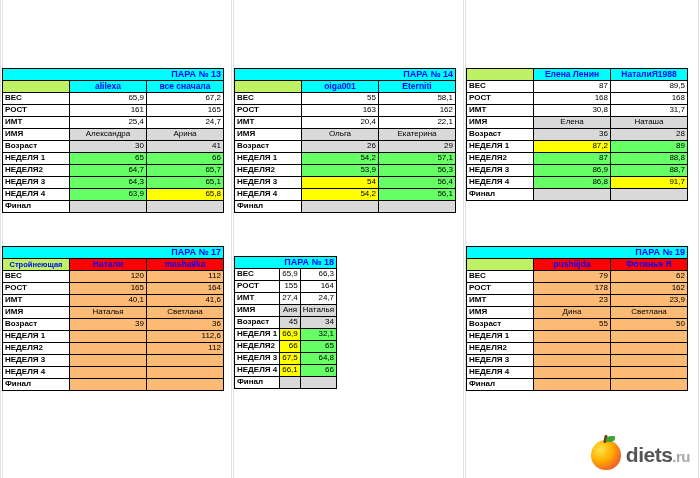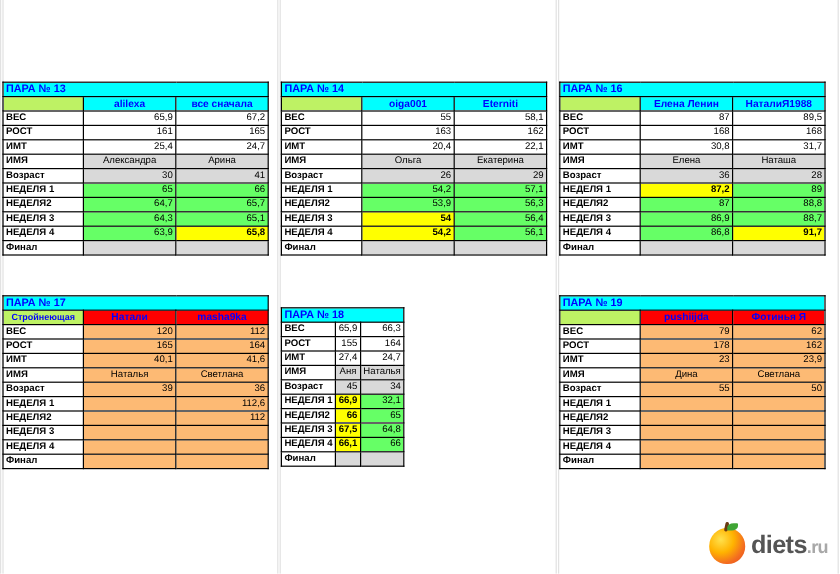--- a/index.html
+++ b/index.html
@@ -28,40 +28,40 @@
     border:1px solid #000000;
     height:11px;
     padding:0 2px;
     overflow:hidden;
     white-space:nowrap;
   }
   .title{
     background:#00ffff;
     color:#0000ff;
     font-weight:bold;
-    text-align:left;
+    text-align:right;
     font-size:9px;
     height:13px;
   }
   .hdr{
     color:#0000ff;
     font-weight:bold;
     text-align:center;
     font-size:8.5px;
     background:#bef264;
   }
   .hdr.cy{background:#00ffff;}
   .hdr.rd{background:#ff0000;color:#0000ff;}
   .lbl{font-weight:bold;text-align:left;background:#ffffff;color:#000000;}
   .num{text-align:right;}
   .ctr{text-align:center;}
   .g{background:#d9d9d9;}
   .white{background:#ffffff;}
   .green{background:#66ff66;}
-  .yellow{background:#ffff00;font-weight:bold;}
+  .yellow{background:#ffff00;}
   .red{background:#fdba74;}
 
   
   .logo{position:absolute;right:10px;bottom:8px;display:flex;align-items:center;z-index:5;}
   .logo .apple{
     width:30px;height:30px;border-radius:50% 50% 48% 48%;
     background:radial-gradient(circle at 32% 32%, #ffe14d 0%, #ffb300 38%, #f36b21 70%, #e14b12 100%);
     position:relative;margin-right:5px;
   }
   .logo .apple:before{
@@ -216,23 +216,20 @@
             <td class="num g"></td>
             <td class="num g"></td>
           </tr>
     </tbody>
       </table>
   </div>
 
   <div class="card" style="left:466px;top:68px;">
     <table class="grid">
       <tbody>
-          <tr>
-        <td class="title" colspan="3">ПАРА № 16</td>
-      </tr>
       <tr>
         <td class="hdr" style="width:62px"></td>
         <td class="hdr cy" style="width:72px">Елена Ленин</td>
         <td class="hdr cy" style="width:72px">НаталиЯ1988</td>
       </tr>
       <tr>
             <td class="lbl">ВЕС</td>
             <td class="num white">87</td>
             <td class="num white">89,5</td>
           </tr>

